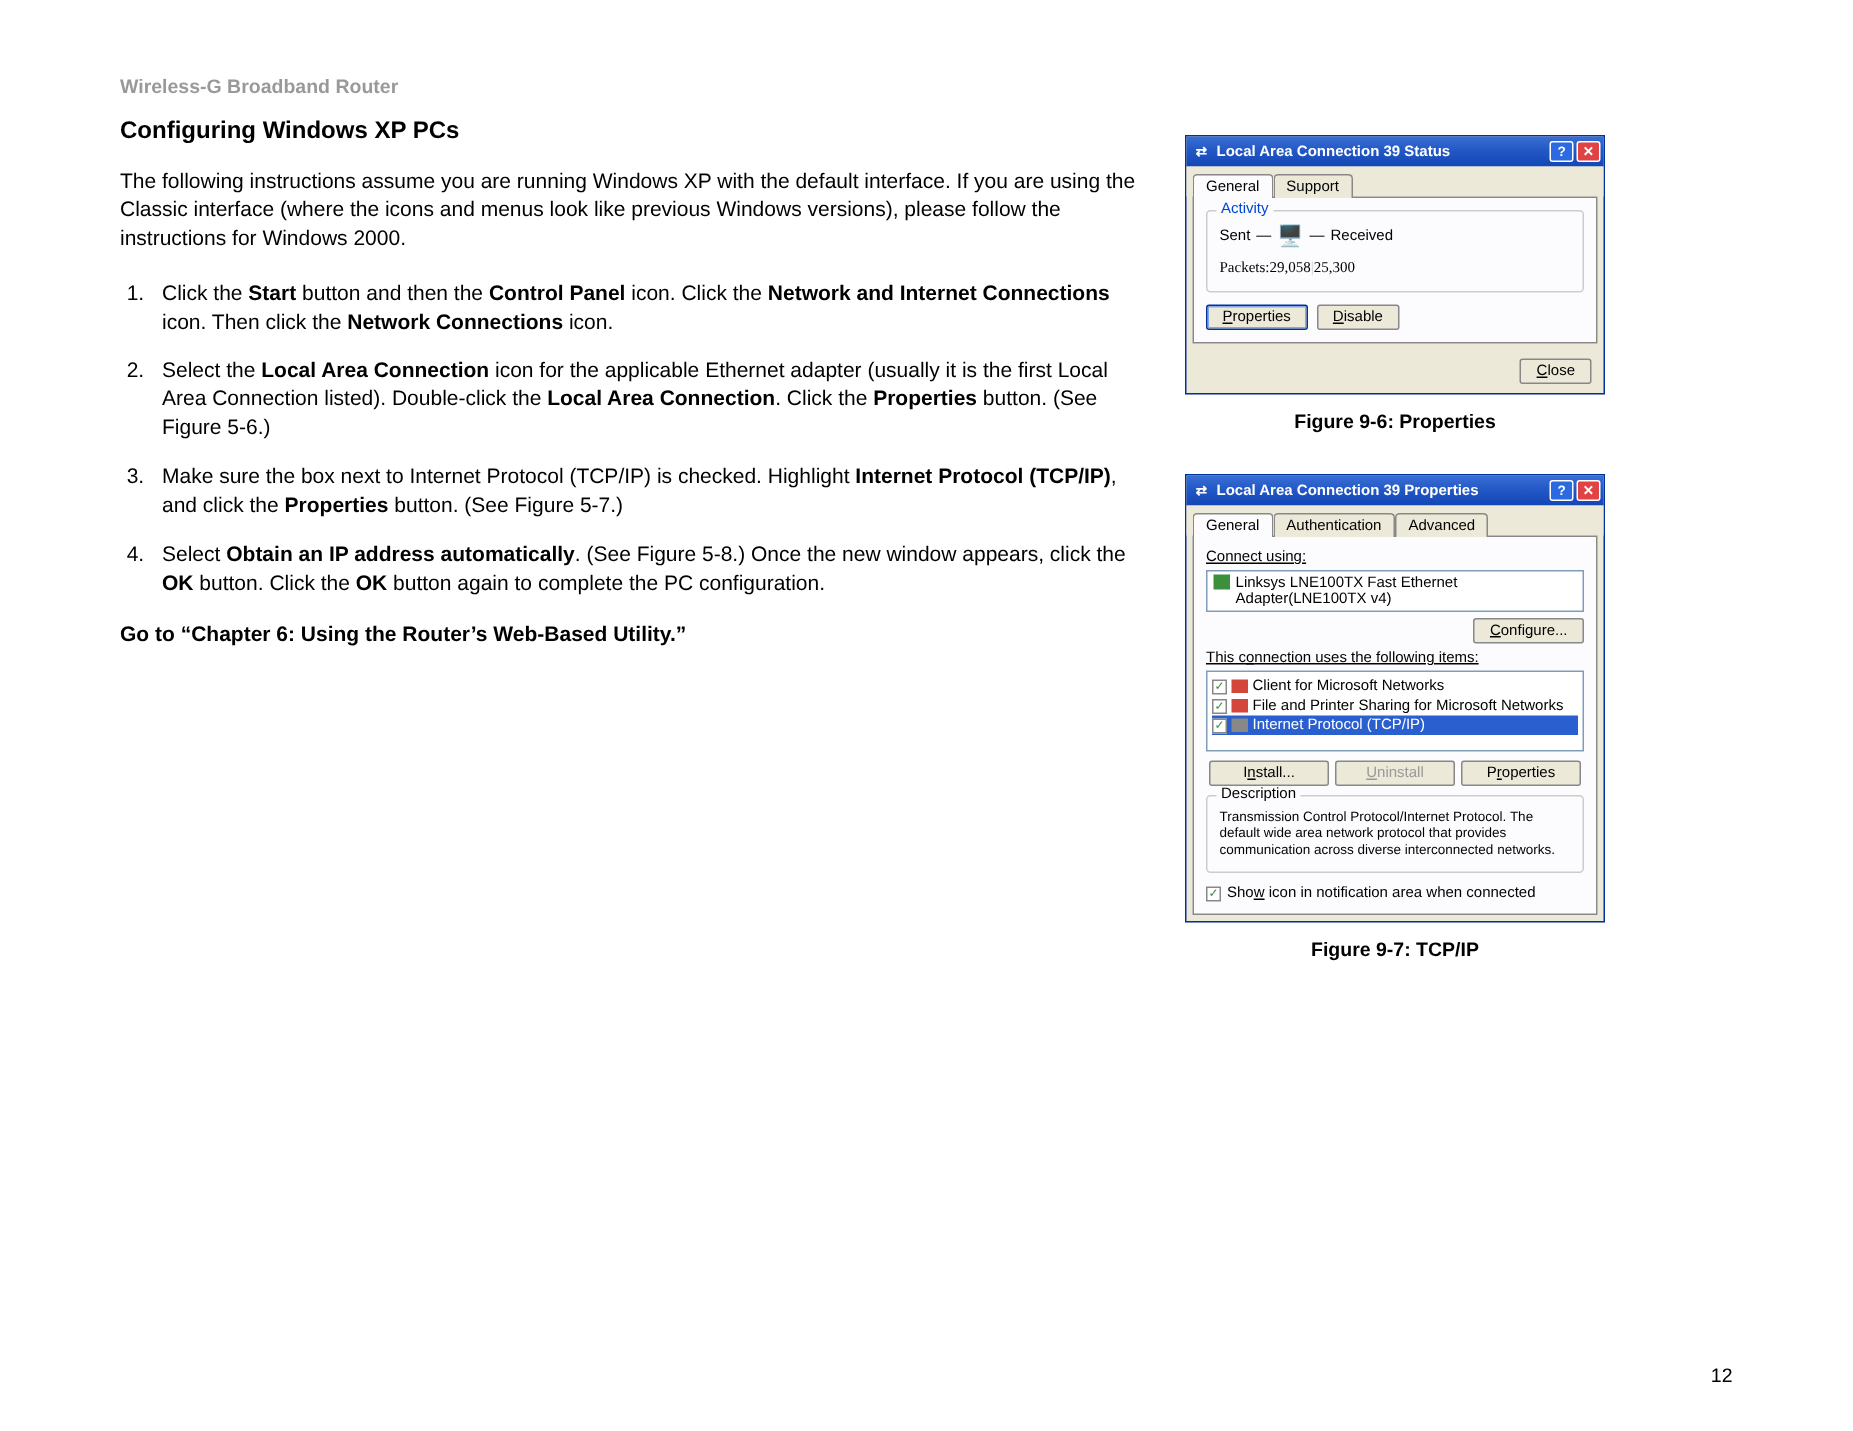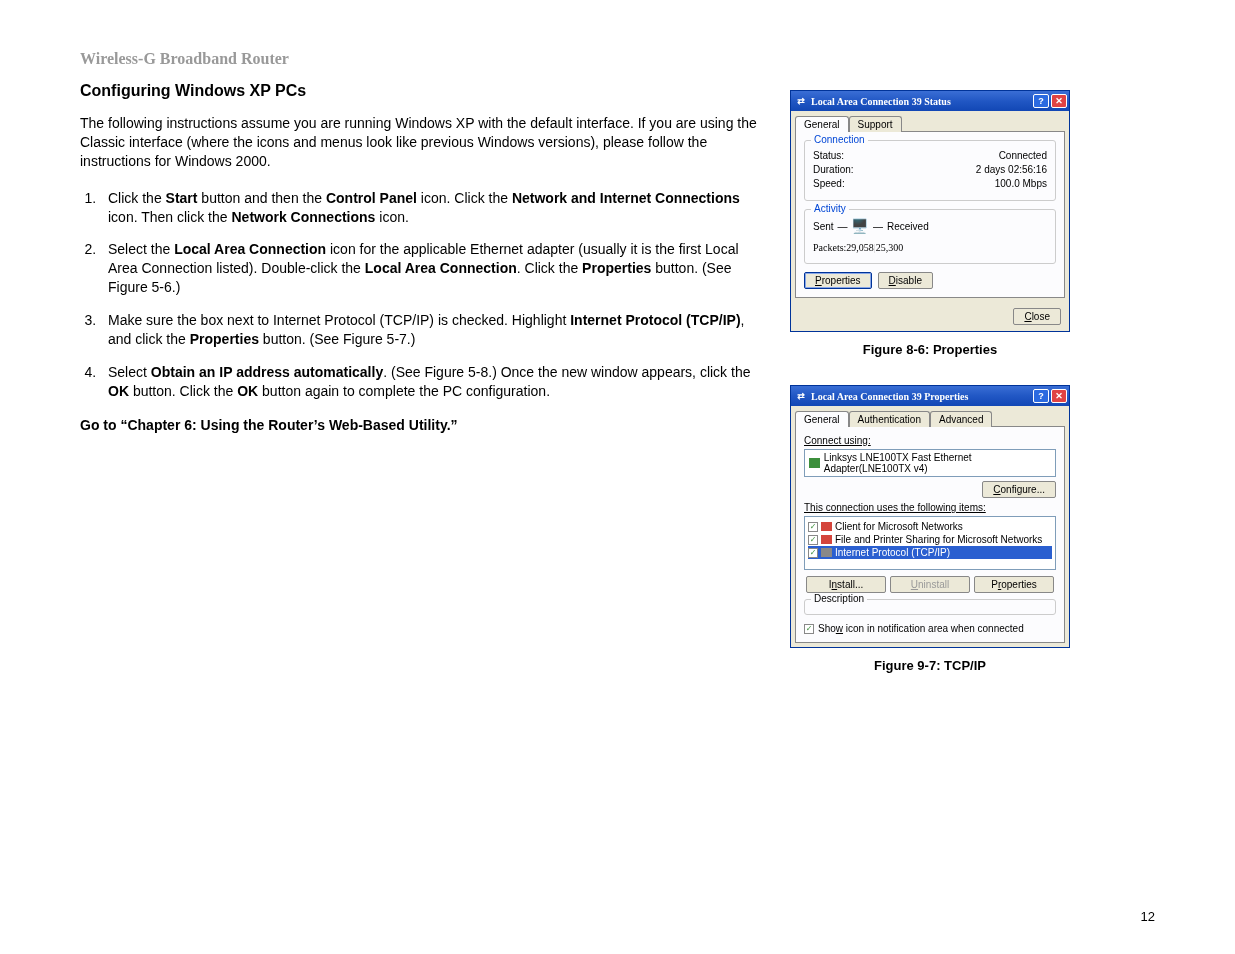--- a/index.html
+++ b/index.html
@@ -21,24 +21,23 @@
   .left-col {
     flex: 1;
     max-width: 680px;
   }
   .right-col {
     width: 280px;
     padding-top: 40px;
   }
   .header-small {
     color: #999;
-    font-size: 16px;
+    font-size: 13px;
     font-weight: bold;
     margin-bottom: 14px;
-    font-family: Liberation Serif, serif;
   }
   .section-title {
     font-size: 16px;
     font-weight: bold;
     margin: 0 0 14px 0;
   }
   .intro {
     font-size: 14px;
     line-height: 1.35;
     margin-bottom: 18px;
@@ -88,21 +87,21 @@
     align-items: center;
     padding: 0 2px 0 4px;
     font-size: 10px;
     font-weight: bold;
   }
   .titlebar-icon {
     width: 12px; height: 12px; margin-right: 4px;
     display: inline-flex; align-items: center; justify-content: center;
     font-size: 9px;
   }
-  .titlebar-text { flex: 1; font-family: Liberation Serif, serif; }
+  .titlebar-text { flex: 1; }
   .titlebar-btns { display: flex; gap: 2px; }
   .titlebar-btn {
     width: 16px; height: 14px;
     border: 1px solid #fff;
     border-radius: 2px;
     display: flex; align-items: center; justify-content: center;
     font-size: 9px; font-weight: bold;
     color: #fff;
   }
   .help-btn { background: #2b6ae0; }
@@ -166,21 +165,21 @@
     font-family: Tahoma, sans-serif;
   }
   .xp-btn.default { border: 1px solid #003399; box-shadow: 0 0 0 1px #88a6e6 inset; }
   .xp-btn.disabled { color: #999; }
   .footer-btns { text-align: right; padding: 6px 8px; }
   .textfield {
     border: 1px solid #7f9db9;
     background: #fff;
     padding: 2px 4px;
     font-size: 10px;
-    display: flex; align-items: center; gap: 4px;
+    display: flex; gap: 4px;
     margin: 3px 0;
   }
   .nic-icon {
     width: 12px; height: 10px;
     background: #3c8f3c;
     display: inline-block;
   }
   .listbox {
     border: 1px solid #7f9db9;
     background: #fff;
@@ -235,35 +234,20 @@
         <div class="titlebar-btns">
           <div class="titlebar-btn help-btn">?</div>
           <div class="titlebar-btn close-btn">✕</div>
         </div>
       </div>
       <div class="tabs">
         <div class="tab active">General</div>
         <div class="tab">Support</div>
       </div>
       <div class="tab-body">
-        <div class="fieldset">
-          <div class="legend">Connection</div>
-          <div class="row">
-              <span>Status:</span>
-              <span>Connected</span>
-            </div>
-          <div class="row">
-              <span>Duration:</span>
-              <span>2 days 02:56:16</span>
-            </div>
-          <div class="row">
-              <span>Speed:</span>
-              <span>100.0 Mbps</span>
-            </div>
-        </div>
         <div class="fieldset">
           <div class="legend">Activity</div>
           <div class="activity-row">
             <span></span>
             <div class="activity-icon-center">
               <span>Sent</span>
               <span>—</span>
               <span class="monitor-icons">🖥️</span>
               <span>—</span>
               <span>Received</span>
@@ -279,21 +263,21 @@
         </div>
         <div class="btn-row">
           <button class="xp-btn default"><span class="u">P</span>roperties</button>
           <button class="xp-btn"><span class="u">D</span>isable</button>
         </div>
       </div>
       <div class="footer-btns">
         <button class="xp-btn"><span class="u">C</span>lose</button>
       </div>
     </div>
-    <div class="fig-caption">Figure 8-6: Properties</div>
+    <div class="fig-caption">Figure 9-6: Properties</div>
 
     <div class="xp-window">
       <div class="titlebar">
         <span class="titlebar-icon">⇄</span>
         <span class="titlebar-text">Local Area Connection 39 Properties</span>
         <div class="titlebar-btns">
           <div class="titlebar-btn help-btn">?</div>
           <div class="titlebar-btn close-btn">✕</div>
         </div>
       </div>
@@ -329,20 +313,21 @@
               <span>Internet Protocol (TCP/IP)</span>
             </div>
         </div>
         <div class="btn-row3">
           <button class="xp-btn">I<span class="u">n</span>stall...</button>
           <button class="xp-btn disabled"><span class="u">U</span>ninstall</button>
           <button class="xp-btn">P<span class="u">r</span>operties</button>
         </div>
         <div class="fieldset">
           <div class="legend" style="color:#000;">Description</div>
+          <div class="desc-text">Transmission Control Protocol/Internet Protocol. The default wide area network protocol that provides communication across diverse interconnected networks.</div>
         </div>
         <div class="checkbox-line">
           <span class="chk">✓</span>
           <span>Sho<span class="u">w</span> icon in notification area when connected</span>
         </div>
       </div>
     </div>
     <div class="fig-caption">Figure 9-7: TCP/IP</div>
 
   </div>

